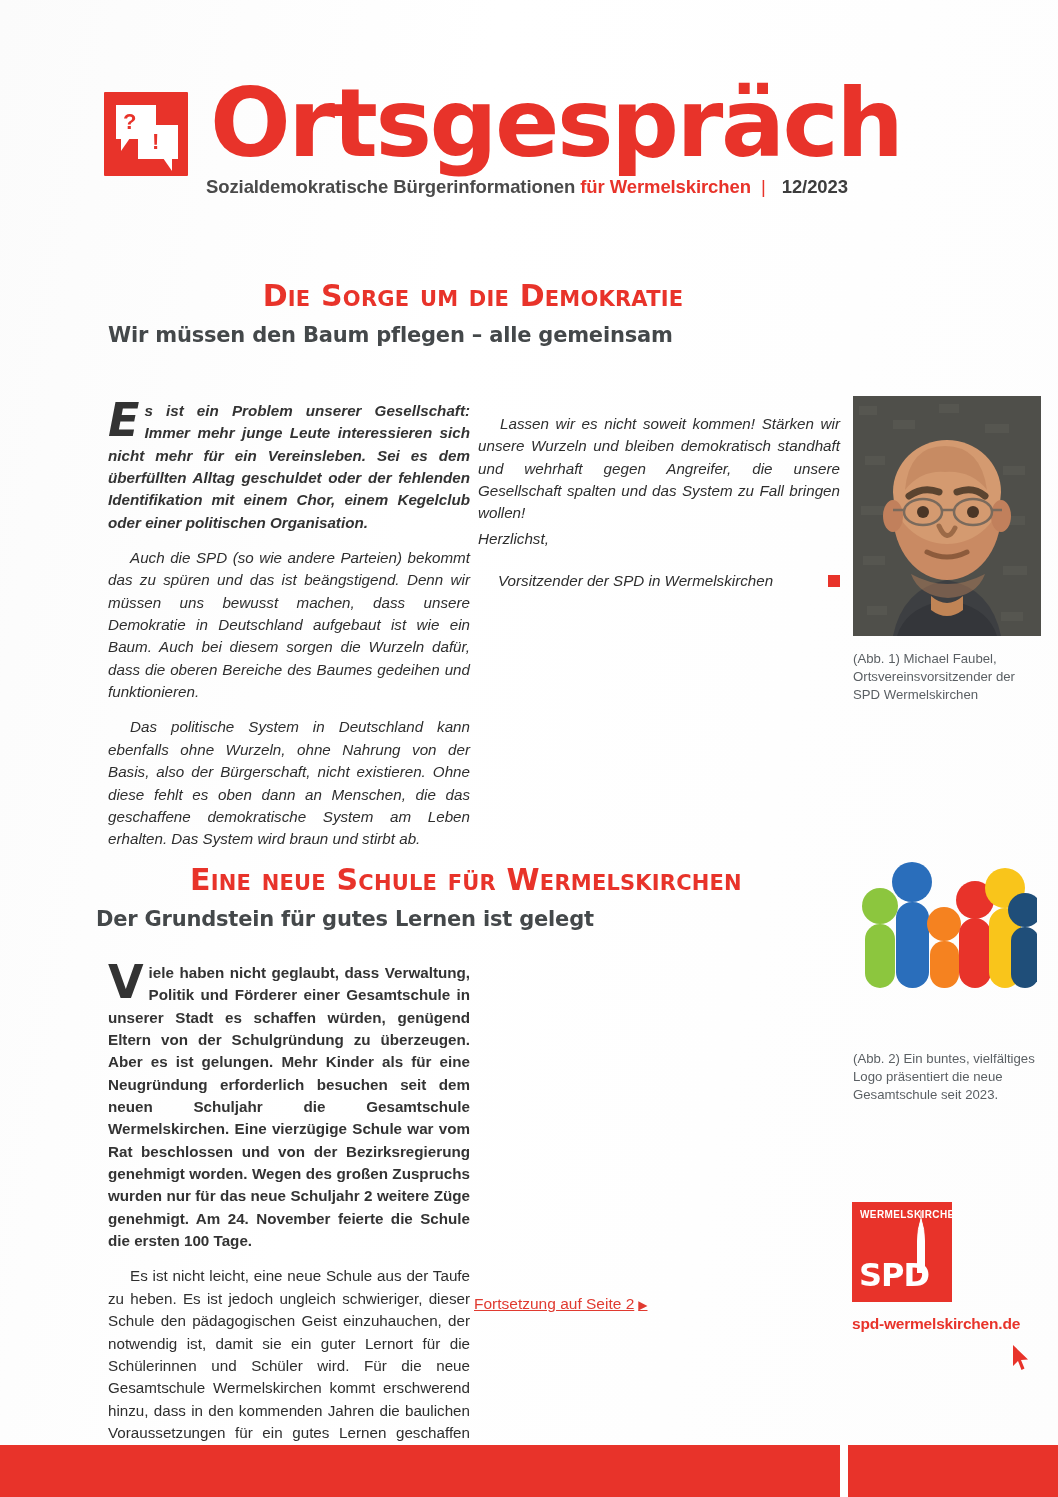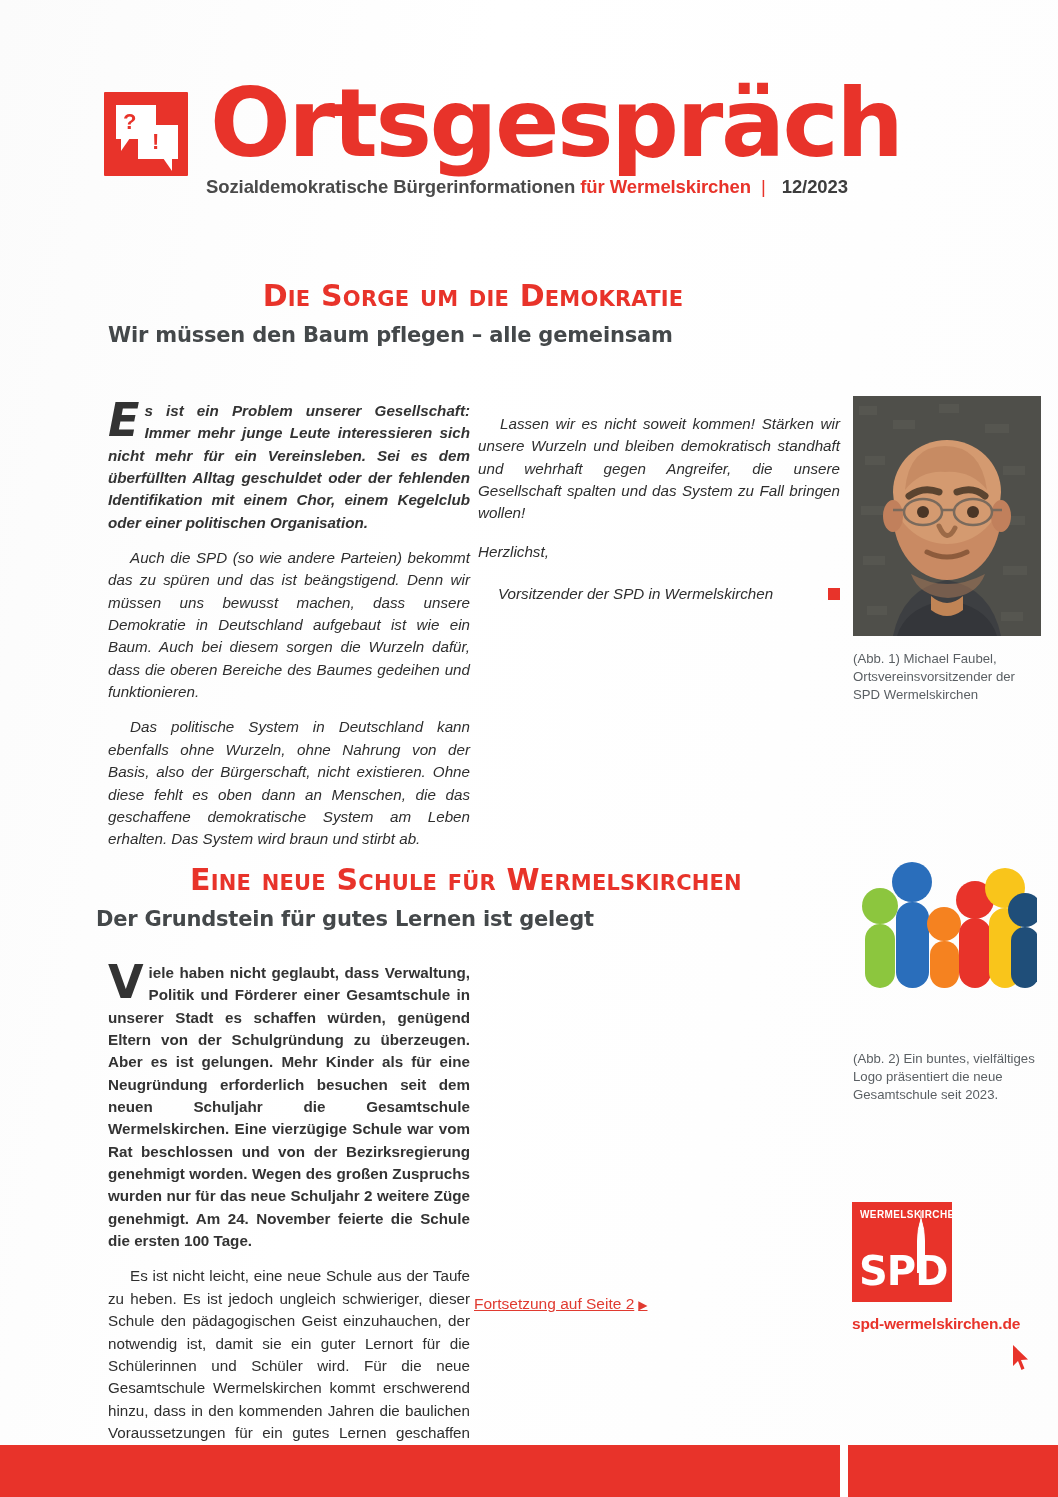--- a/index.html
+++ b/index.html
@@ -118,21 +118,21 @@
     float:left;
     font-family:"DejaVu Sans", sans-serif;
     font-weight:700;
     font-size:46px;
     line-height:37px;
     padding:2px 5px 0 0;
     color:#333;
   }
   .dropcap.it{font-style:italic;}
 
-  .sig{margin-top:16px;}
+  .sig{margin-top:3px;}
   .sig div{text-indent:0;}
   .closing-row{
     display:flex;align-items:center;justify-content:space-between;
     margin-top:20px;
   }
   .closing-row .txt{font-style:italic;margin-left:20px;}
   .endmark{width:12px;height:12px;background:#e8332a;flex:0 0 auto;}
 
   
   .sidebar-photo{
@@ -155,21 +155,21 @@
   .spd-city{
     position:absolute;left:8px;top:7px;font-size:10px;font-weight:700;
     color:#ffffff;letter-spacing:0.4px;font-family:"Liberation Sans",sans-serif;
   }
   .spire{
     position:absolute;left:63px;top:9px;width:12px;height:62px;
   }
   .spd-word{
     position:absolute;left:7px;bottom:11px;
     font-family:"DejaVu Sans", sans-serif;
-    font-weight:700;font-size:40px;line-height:1;color:#ffffff;
+    font-weight:700;font-size:32px;line-height:1;color:#ffffff;
     letter-spacing:-1px;
   }
   .spd-url{
     margin-top:13px;font-size:15.5px;font-weight:700;color:#e8332a;
     letter-spacing:-0.2px;
   }
 
   .contlink{
     position:absolute;left:474px;top:1295px;
     color:#e03a30;font-size:15.5px;font-weight:400;

